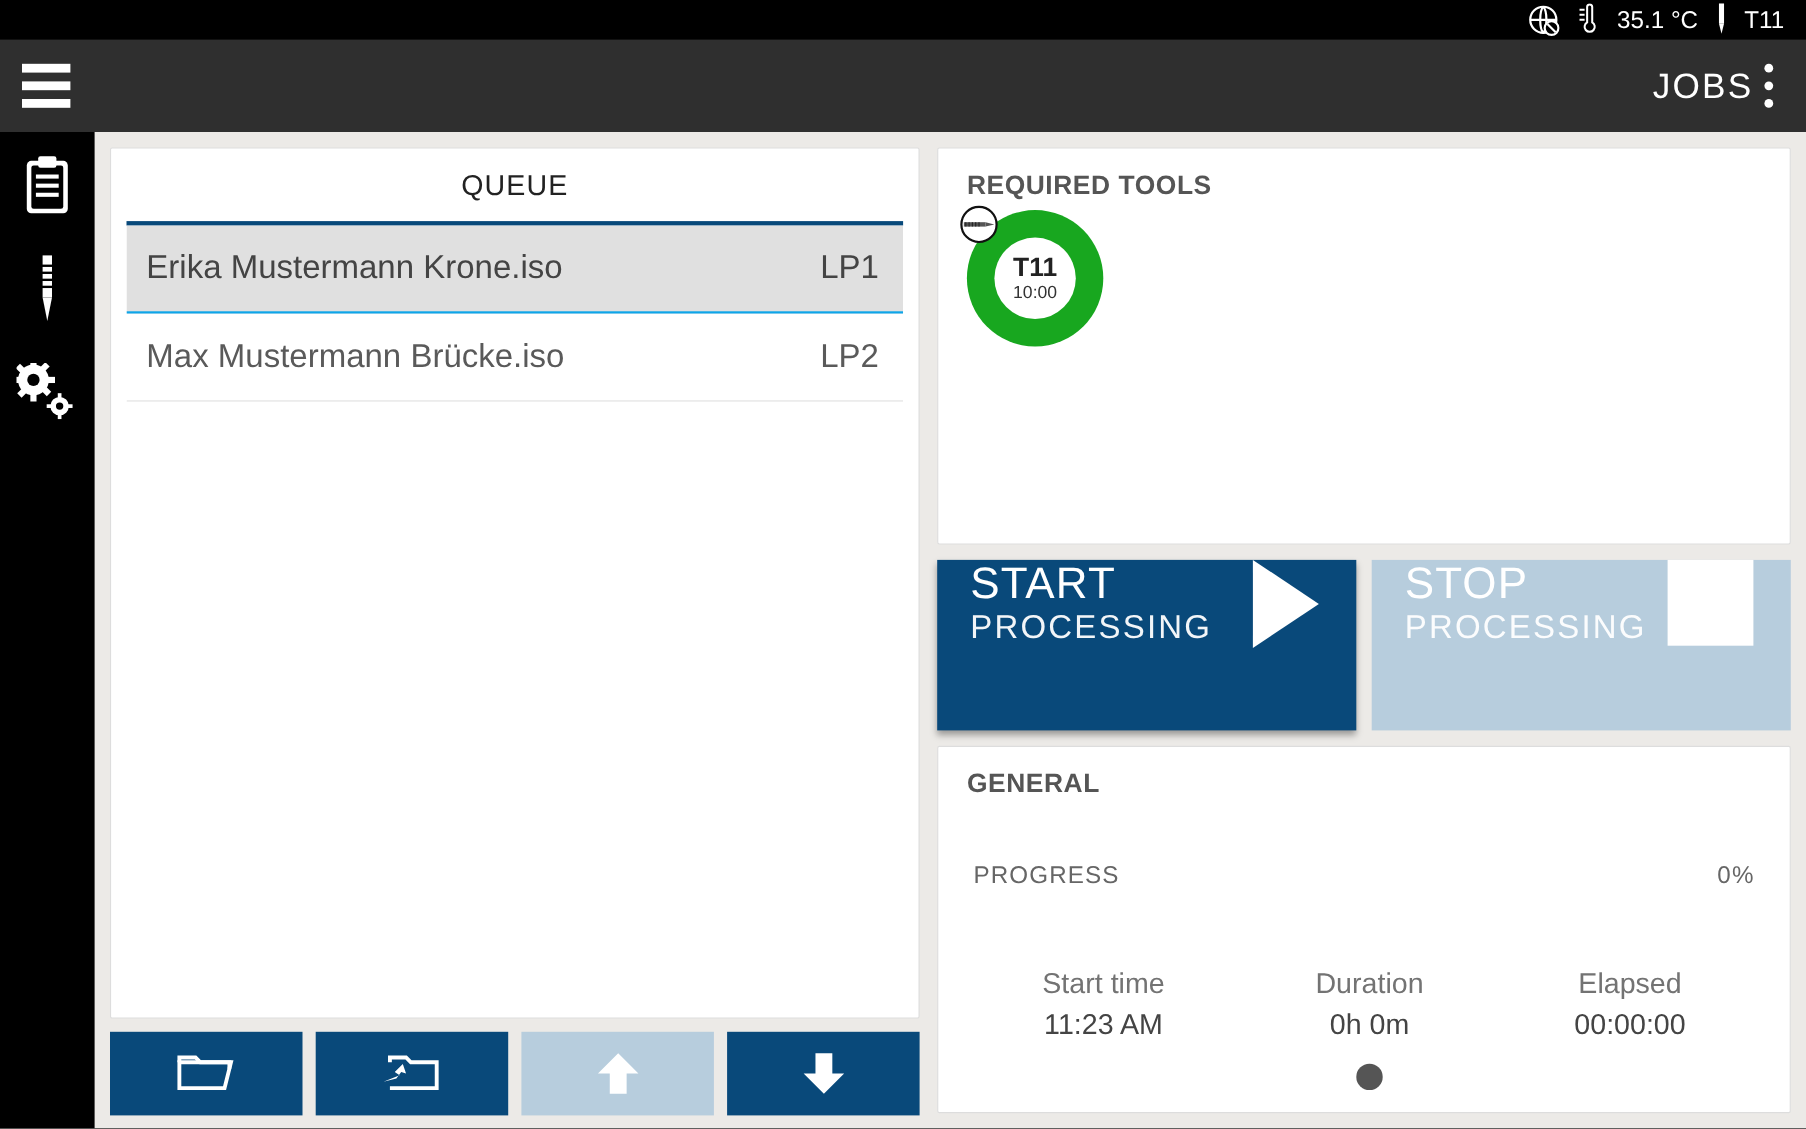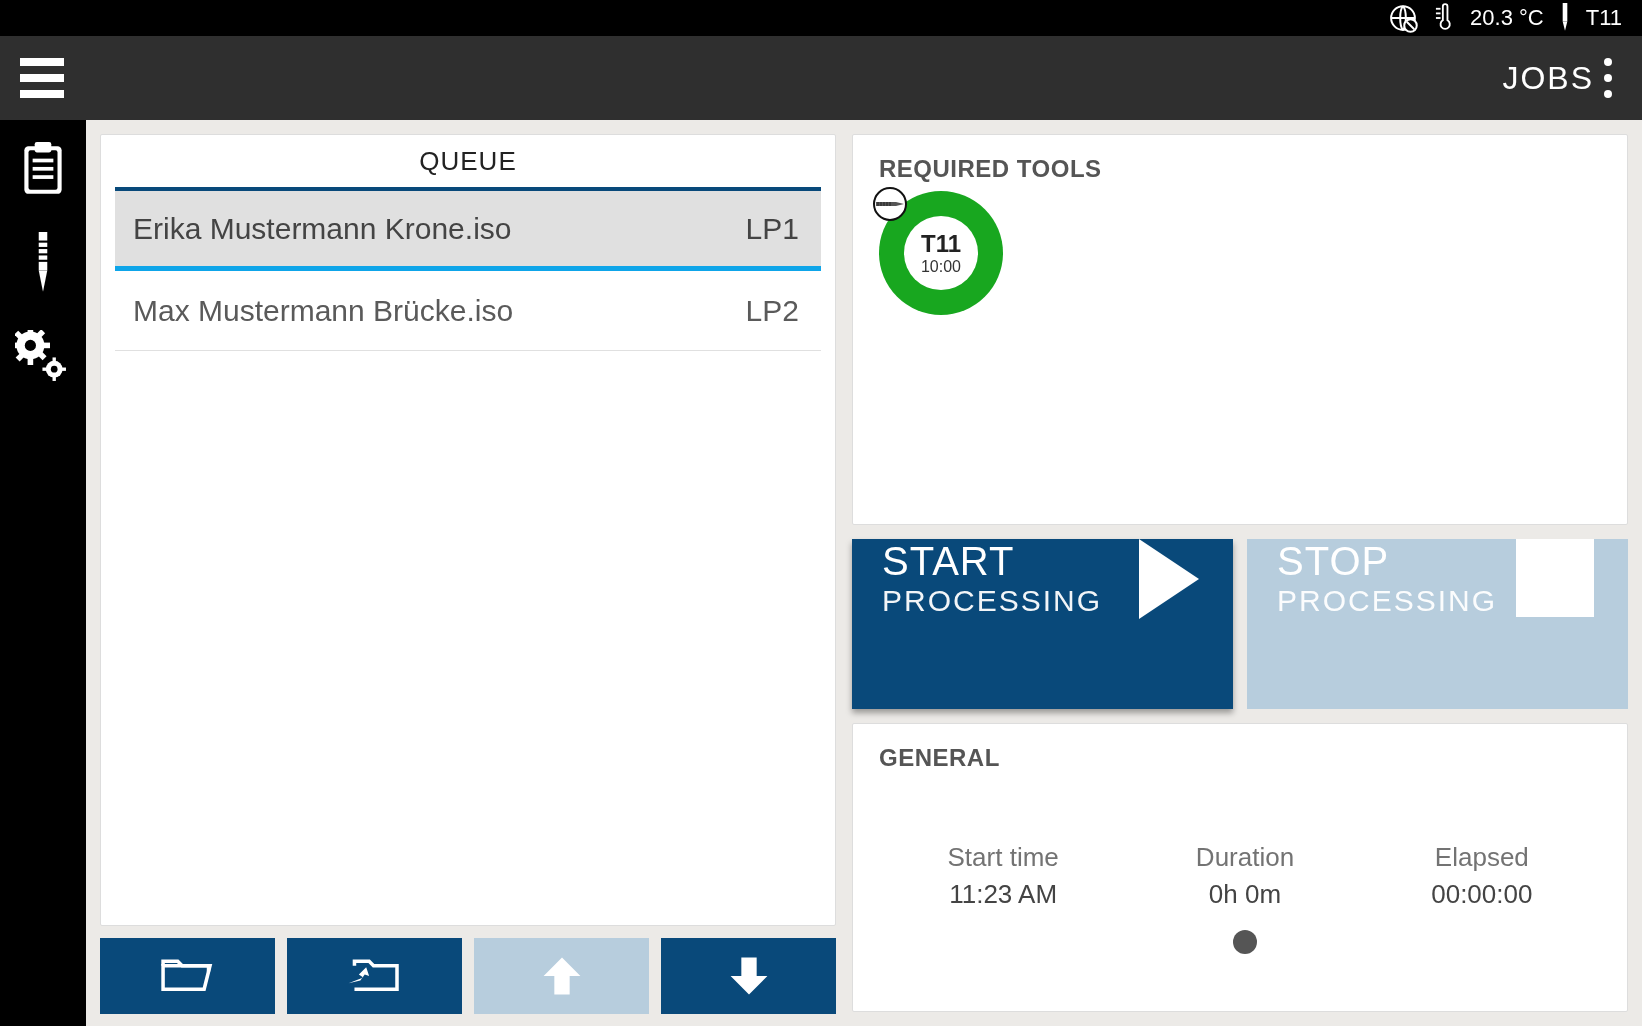--- a/index.html
+++ b/index.html
@@ -103,21 +103,21 @@
     border: 1px solid #ddd;
     border-radius: 2px;
     flex: 1;
     display: flex;
     flex-direction: column;
     padding: 0 14px;
     min-height: 0;
   }
   .tabs {
     display: flex;
-    height: 56px;
+    height: 70px;
   }
   .tab {
     flex: 1;
     display: flex;
     align-items: center;
     justify-content: center;
     font-size: 26px;
     color: #777;
     cursor: pointer;
     letter-spacing: 1px;
@@ -129,21 +129,21 @@
   }
   .job-list { flex: 1; overflow-y: auto; }
   .job-row {
     display: flex;
     justify-content: space-between;
     align-items: center;
     height: 80px;
     padding: 0 22px 0 18px;
     font-size: 30px;
     color: #5a5a5a;
-    border-bottom: 5px solid #0ea5e9;
+    border-bottom: 2px solid #0ea5e9;
     cursor: pointer;
   }
   .job-row.selected { background: #e0e0e0; color: #444; }
   .job-row:last-child { border-bottom: 1px solid #e0e0e0; }
 
   .toolbar {
     display: flex;
     gap: 12px;
     height: 88px;
     padding-bottom: 12px;
@@ -287,21 +287,21 @@
     </svg>
   </span>
   <span>
     <svg width="24" height="30" viewBox="0 0 20 26" fill="none" stroke="#fff" stroke-width="1.6">
       <path d="M13 3v12a4 4 0 1 1-4 0V3a2 2 0 1 1 4 0z"></path>
       <line x1="3" y1="5" x2="7" y2="5"></line>
       <line x1="3" y1="9" x2="7" y2="9"></line>
       <line x1="3" y1="13" x2="7" y2="13"></line>
     </svg>
   </span>
-  <span>20.3 °C</span>
+  <span>35.1 °C</span>
   <span>
     <svg width="14" height="30" viewBox="0 0 8 26" fill="#fff">
       <rect x="2" y="0" width="4" height="16"></rect>
       <polygon points="2,16 6,16 4,24"></polygon>
     </svg>
   </span>
   <span>T11</span>
 </div>
 
 <div class="header">
@@ -463,20 +463,24 @@
           <div class="action-text">
             <div class="action-title">STOP</div>
             <div class="action-sub">PROCESSING</div>
           </div>
           <div class="stop-icon"></div>
         </div>
       </div>
 
       <div class="general-card">
         <div class="section-title">GENERAL</div>
+        <div class="progress-row">
+          <span>PROGRESS</span>
+          <span>0%</span>
+        </div>
         <div class="stats">
           <div class="stat">
             <div class="stat-label">Start time</div>
             <div>11:23 AM</div>
           </div>
           <div class="stat">
             <div class="stat-label">Duration</div>
             <div>0h 0m</div>
             <div class="dot"></div>
           </div>

